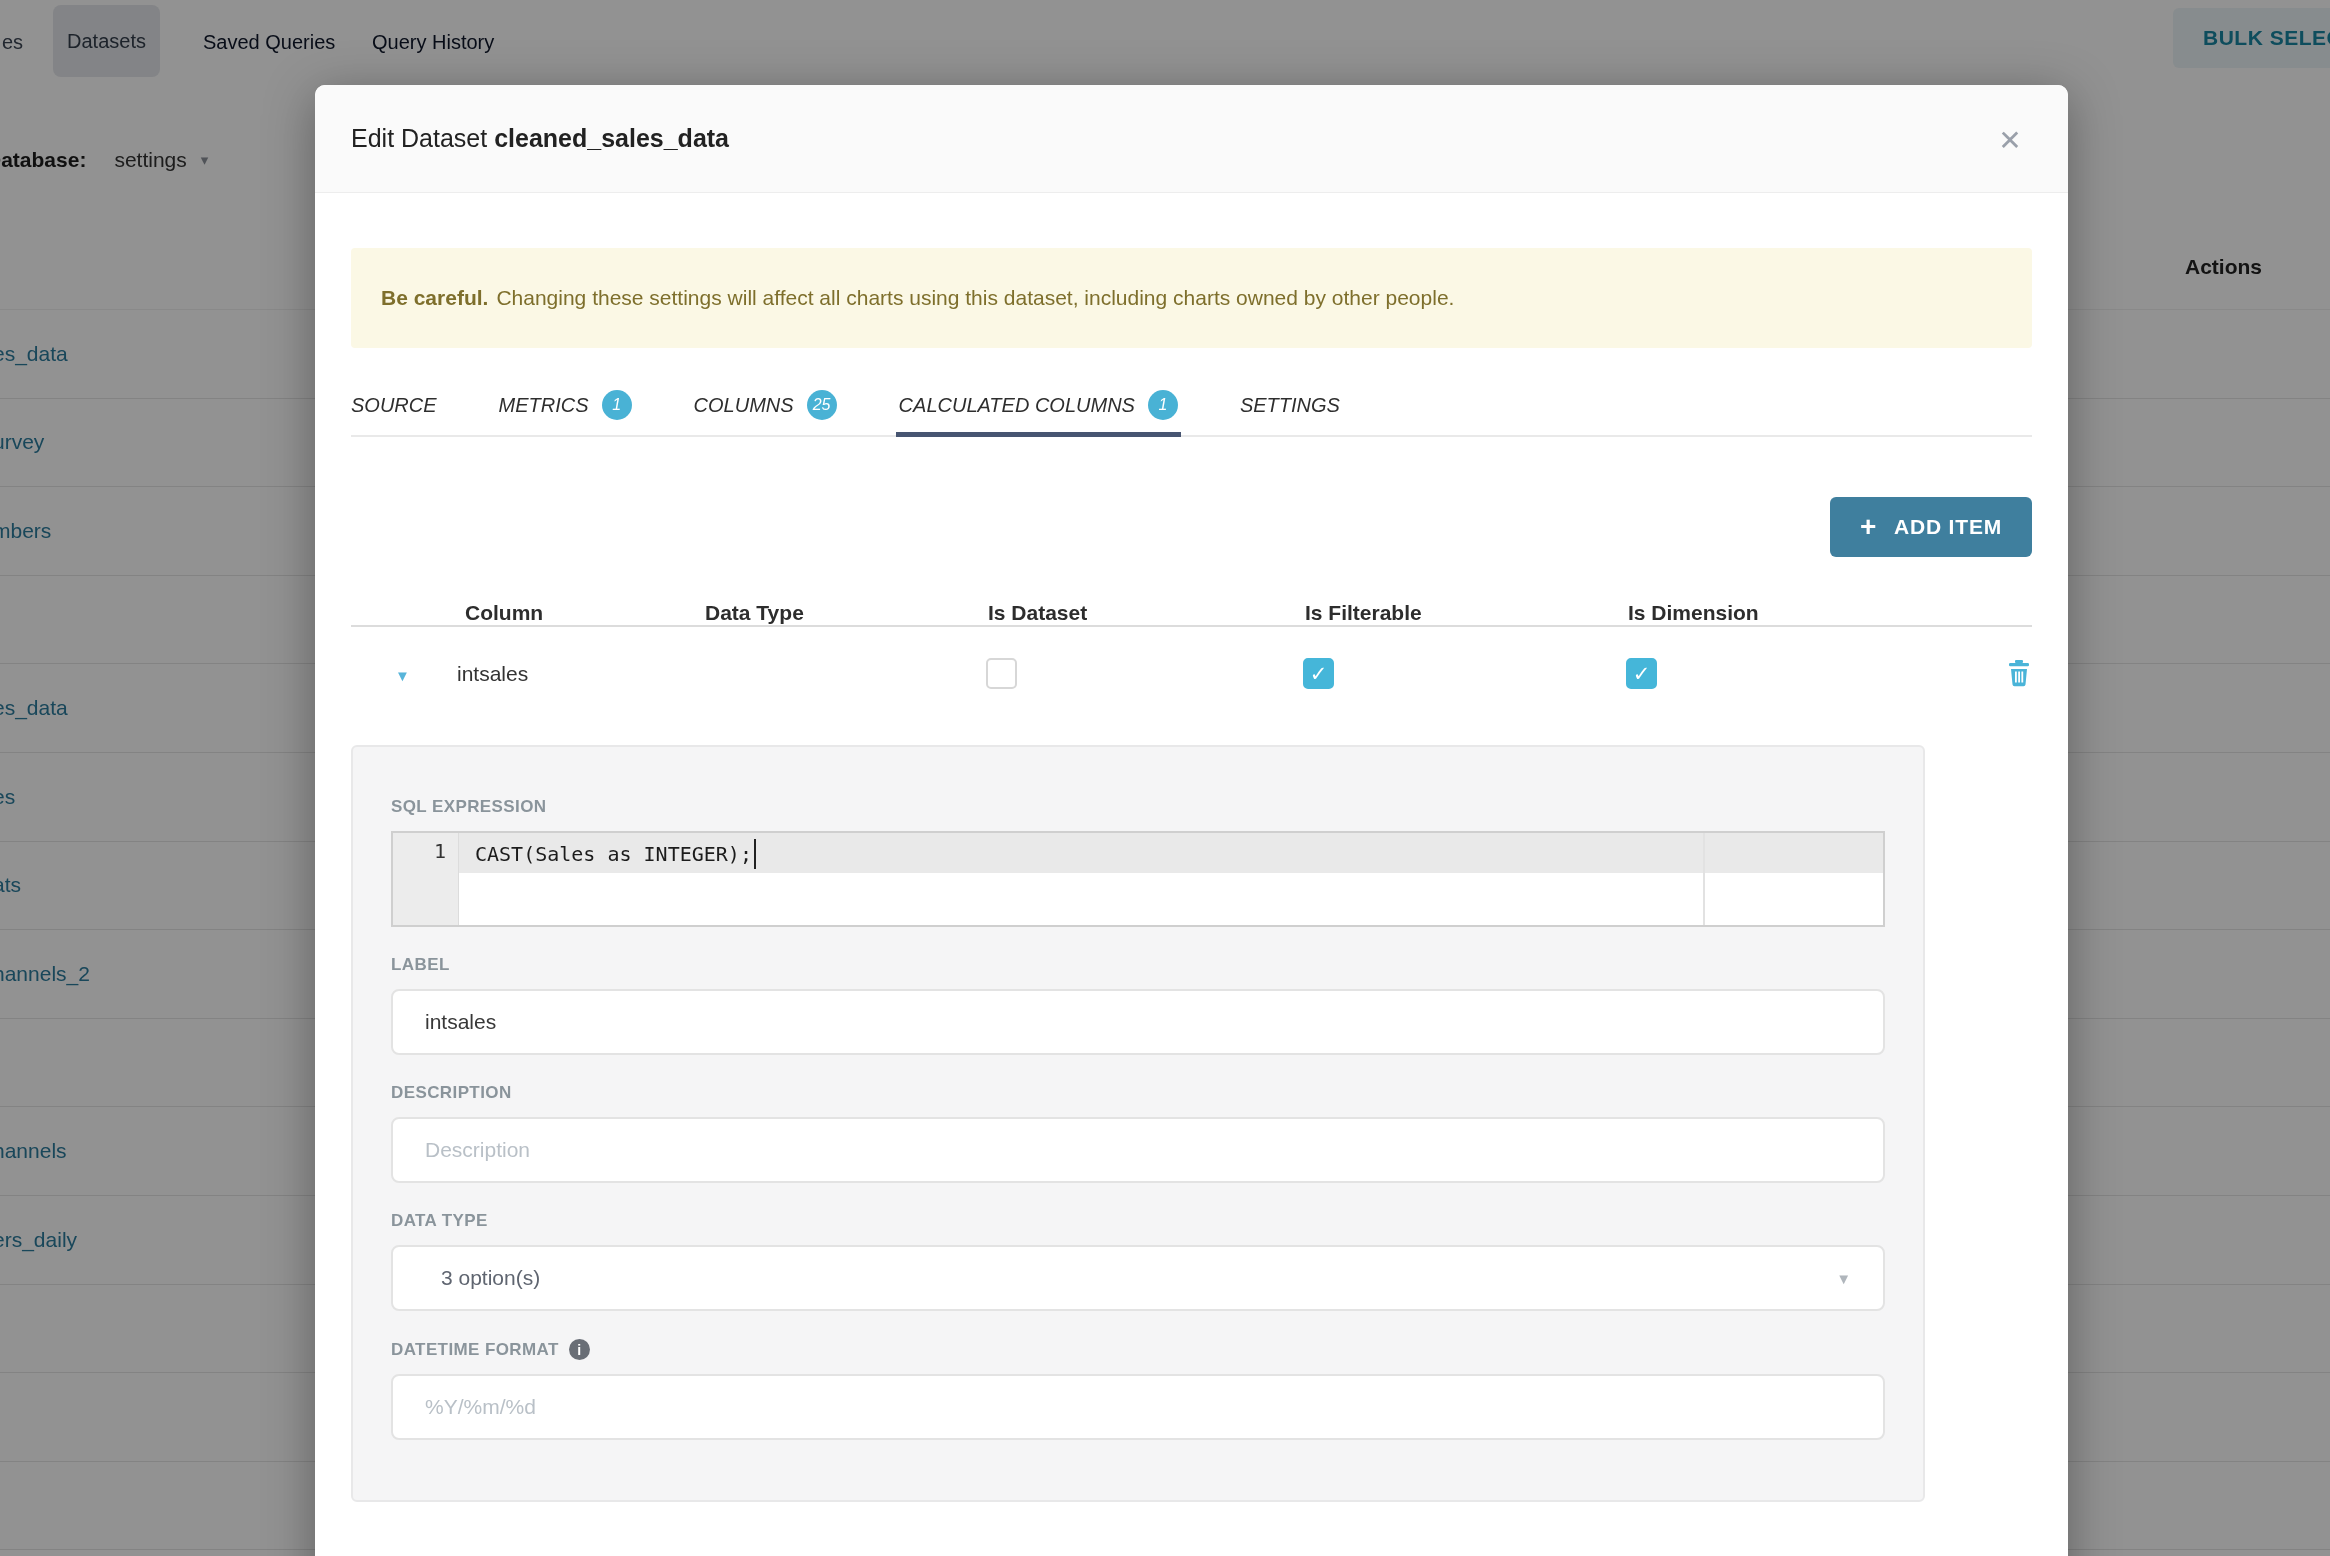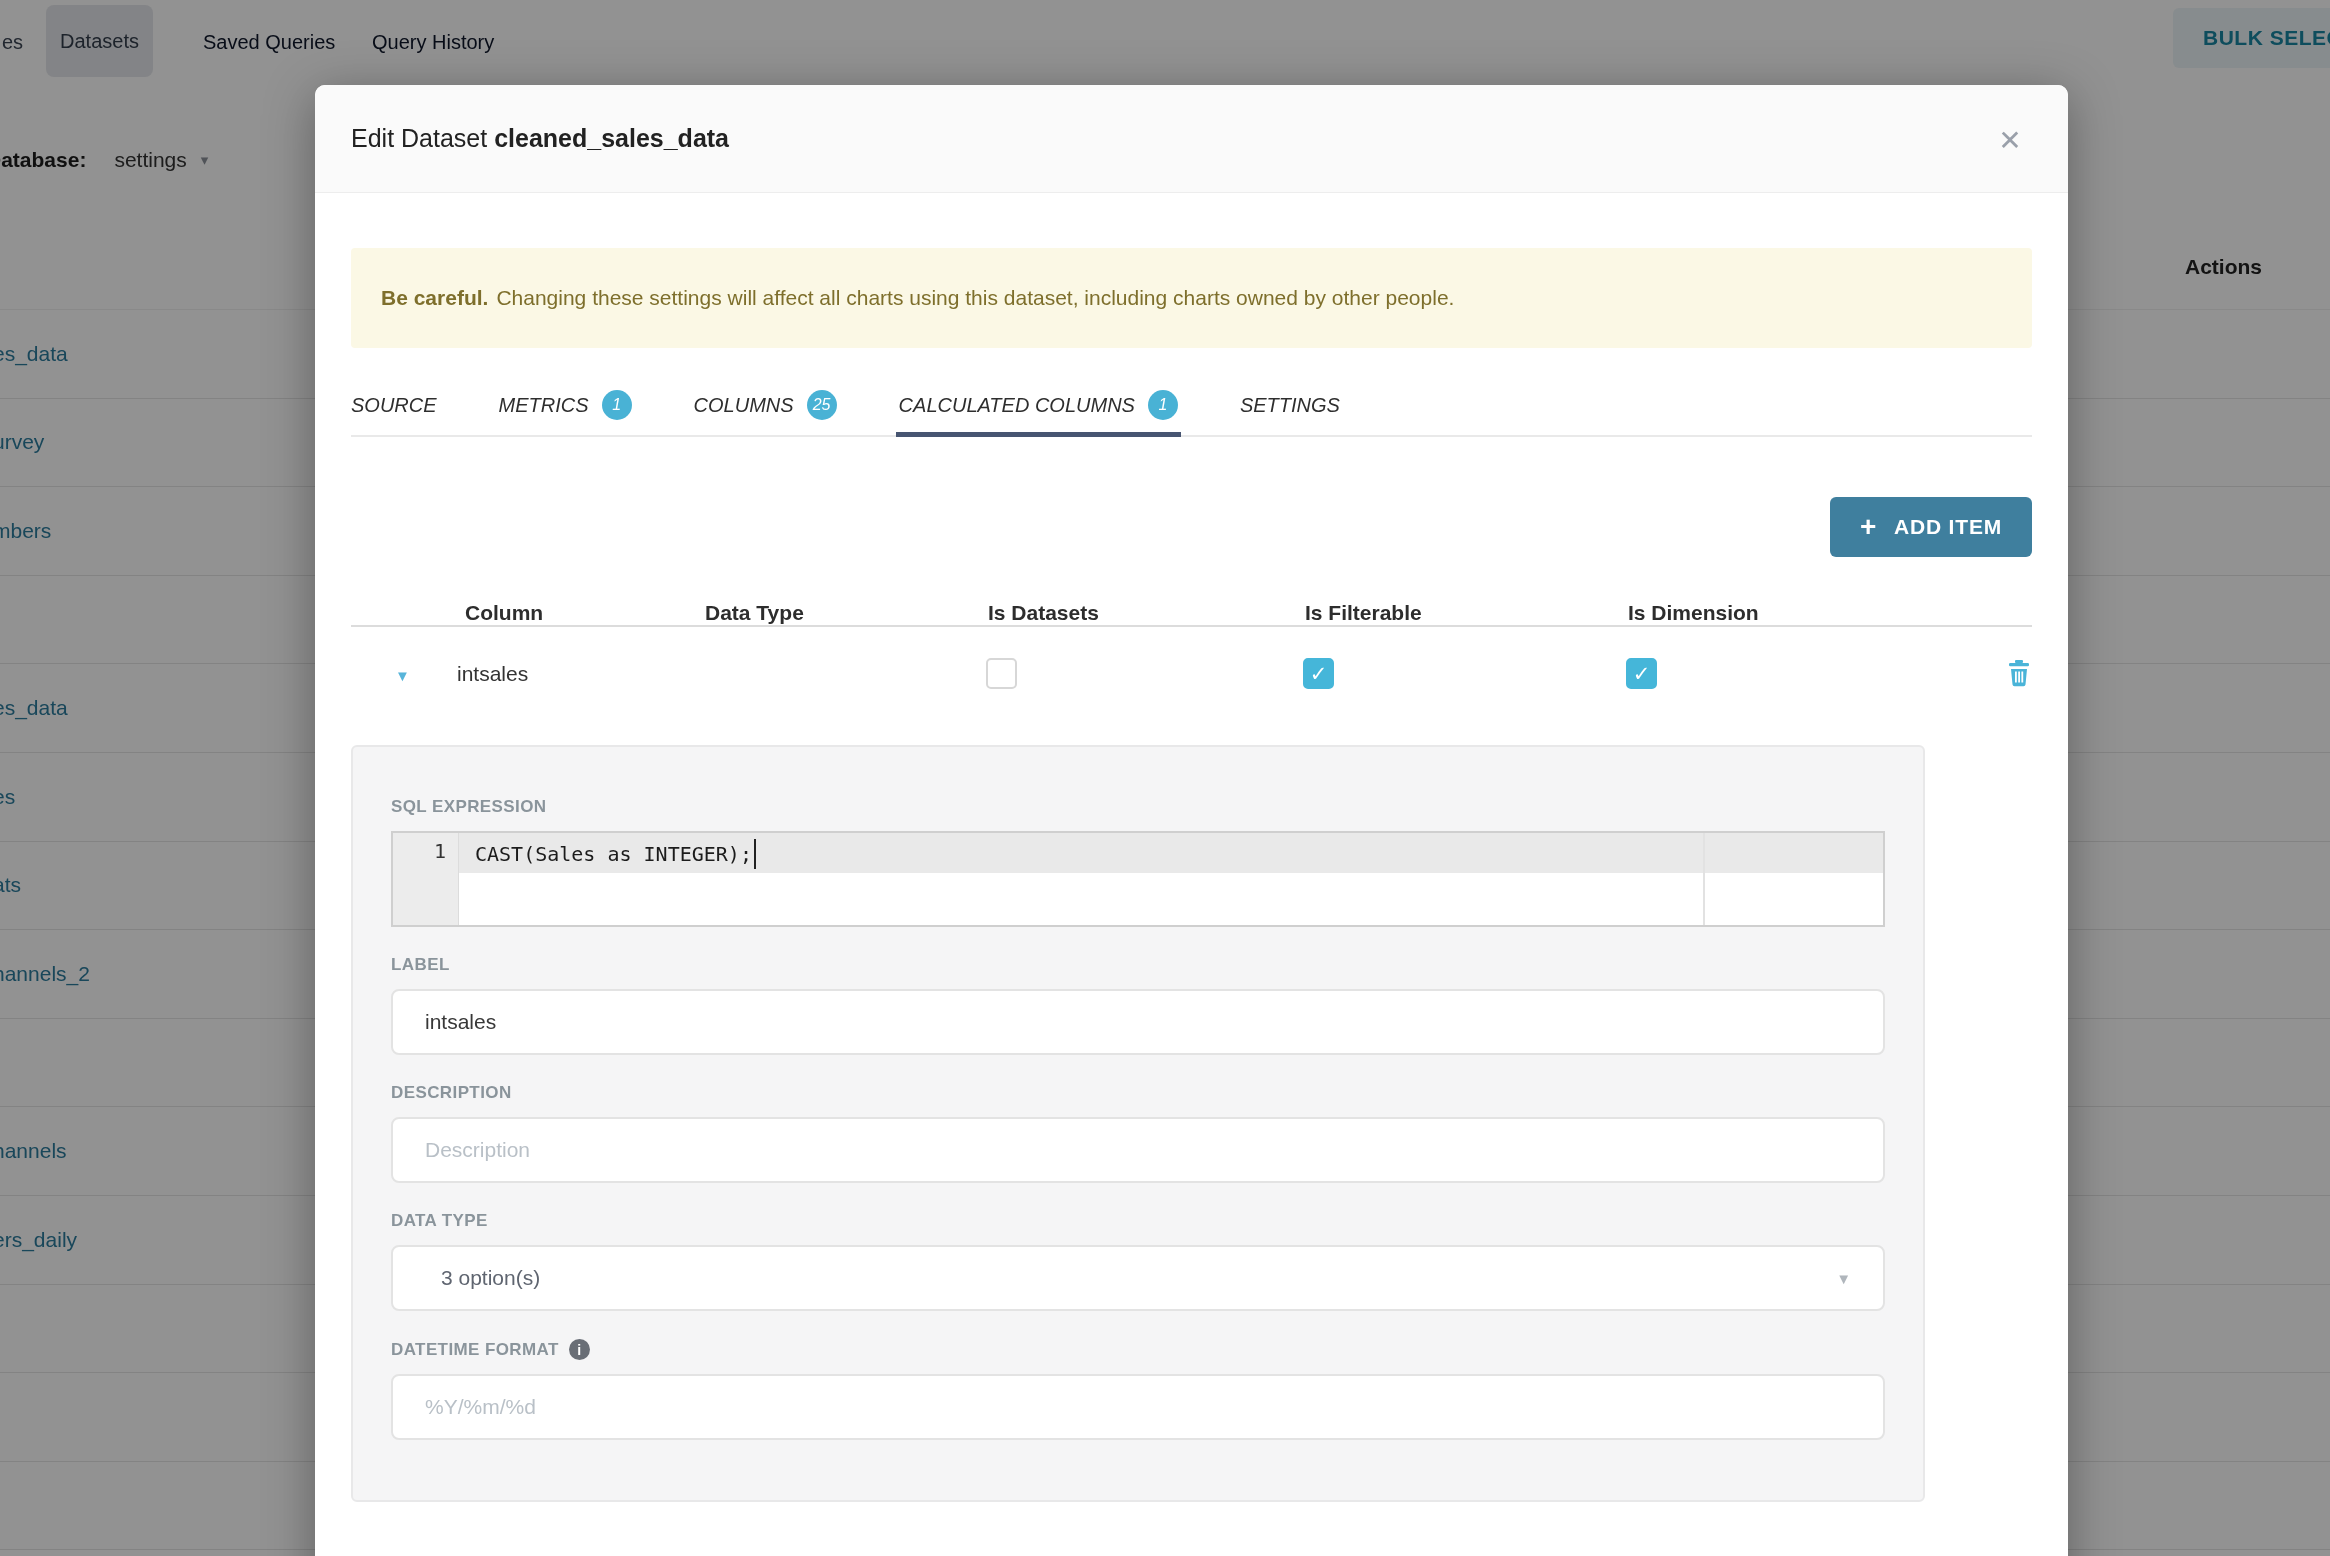--- a/index.html
+++ b/index.html
@@ -4,21 +4,21 @@
 <style>
   * { margin:0; padding:0; box-sizing:border-box; }
   html,body { width:2330px; height:1556px; overflow:hidden; }
   body { font-family:"Liberation Sans","DejaVu Sans",sans-serif; }
   .screen { position:relative; width:2330px; height:1556px; background:#fbfbfb; overflow:hidden; }
 
   
   .navbar { position:absolute; top:0; left:0; right:0; height:85px; background:#fbfbfb; }
   .nav-frag { position:absolute; left:2px; top:0; height:85px; display:flex; align-items:center;
               font-size:20px; color:#3c4554; }
-  .nav-pill { position:absolute; left:46px; top:5px; width:107px; height:72px; background:#e2e4e8;
+  .nav-pill { position:absolute; left:53px; top:5px; width:107px; height:72px; background:#e2e4e8;
               border-radius:8px; display:flex; align-items:center; justify-content:center;
               font-size:20px; color:#333d4b; cursor:pointer; }
   .nav-item { position:absolute; top:0; height:85px; display:flex; align-items:center;
               font-size:20px; color:#0f172a; cursor:pointer; }
   .nav-saved { left:203px; }
   .nav-history { left:372px; }
   .bulk-btn { position:absolute; left:2173px; top:8px; height:60px; padding:0 30px;
               background:#e9f1f4; border:none; border-radius:6px; font-size:21px; font-weight:700;
               color:#1985a0; display:flex; align-items:center; letter-spacing:.5px; cursor:pointer;
               font-family:inherit; white-space:nowrap; }
@@ -204,21 +204,21 @@
         <button class="add-btn">
           <span class="plus">+</span>
           <span>ADD ITEM</span>
         </button>
       </div>
 
       <div class="cols-header">
         <div class="c-caret"></div>
         <div class="c-col">Column</div>
         <div class="c-dtype">Data Type</div>
-        <div class="c-temp">Is Datasets</div>
+        <div class="c-temp">Is Dataset</div>
         <div class="c-filt">Is Filterable</div>
         <div class="c-dim">Is Dimension</div>
         <div class="c-last"></div>
       </div>
 
       <div class="cols-row">
         <div class="c-caret">
           <span class="expand-caret">▼</span>
         </div>
         <div class="c-col">intsales</div>

